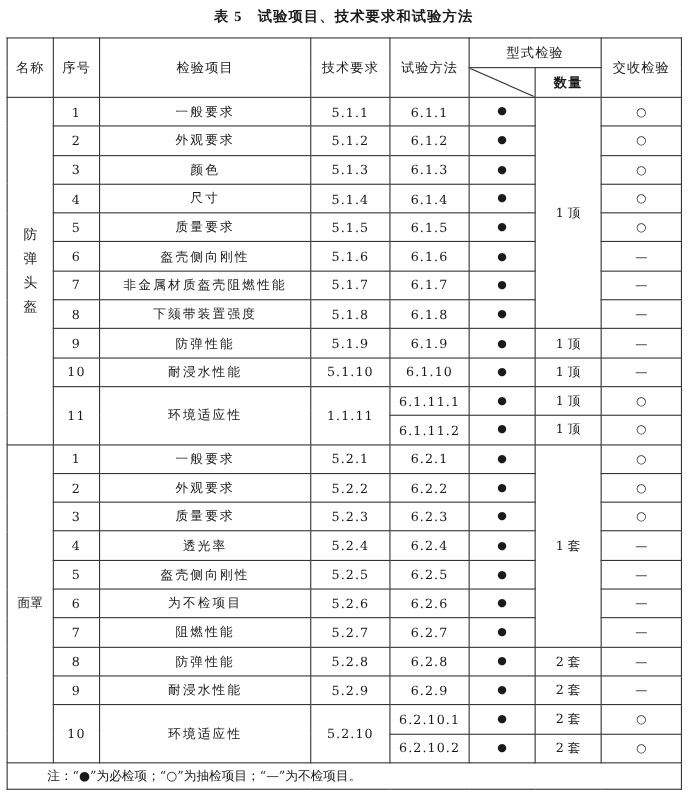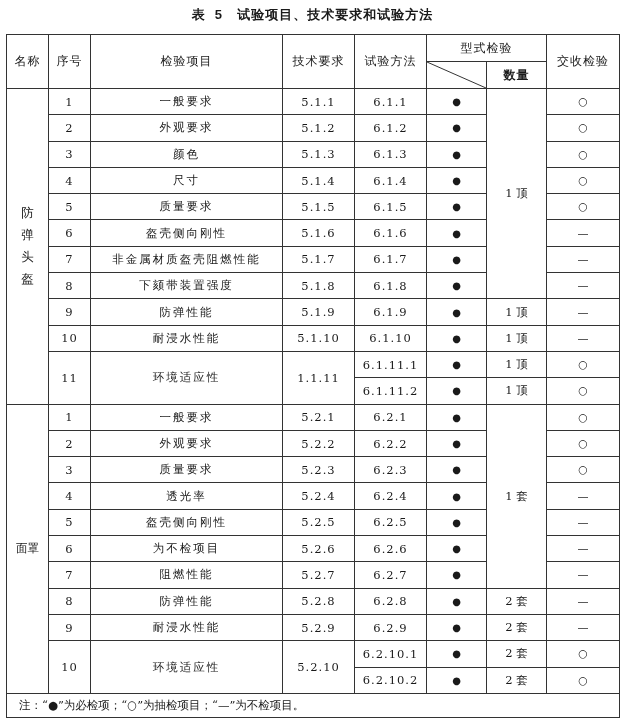--- a/index.html
+++ b/index.html
@@ -1,34 +1,34 @@
 <!DOCTYPE html>
 <html><head>
 <meta charset="utf-8">
 <style>
   html, body { margin: 0; padding: 0; background: #ffffff; }
   body { width: 625px; height: 728px; position: relative; overflow: hidden;
          font-family: "DejaVu Serif", "Liberation Serif", serif; color: #1a1a1a; }
   .title { position: absolute; top: 6px; left: 0; width: 625px; text-align: center;
-           font-family: Liberation Mono, monospace; font-weight: bold;
+           font-family: Liberation Serif, serif; font-weight: bold;
            font-size: 13px; letter-spacing: 1px; }
   table { position: absolute; left: 6px; top: 34px; width: 613px; border-collapse: collapse;
           table-layout: fixed; font-size: 11.5px; }
   td, th { border: 1px solid #333; text-align: center; vertical-align: middle; padding: 0;
            font-weight: normal; }
   th { font-size: 12px; letter-spacing: 1px; }
   tr.r td { height: 25.3px; }
   tr.h1 th { height: 26px; text-align: center; }
   tr.h2 th { height: 26px; font-weight: bold; }
   .num { letter-spacing: 1px; }
   .item { letter-spacing: 2px; }
   .diag { position: relative; }
   .diag svg { position: absolute; left: 0; top: 0; width: 100%; height: 100%; }
   .vname { line-height: 22px; font-size: 12.5px; }
-  .note td { text-align: left; padding-left: 12px; height: 23px; font-size: 11.5px; }
+  .note td { text-align: left; padding-left: 36px; height: 23px; font-size: 11.5px; }
   .dot { font-size: 10px; }
   .circ { font-size: 11px; }
 </style>
 </head>
 <body>
 
 <div class="title">表 5　试验项目、技术要求和试验方法</div>
 
 <table>
   <colgroup>

